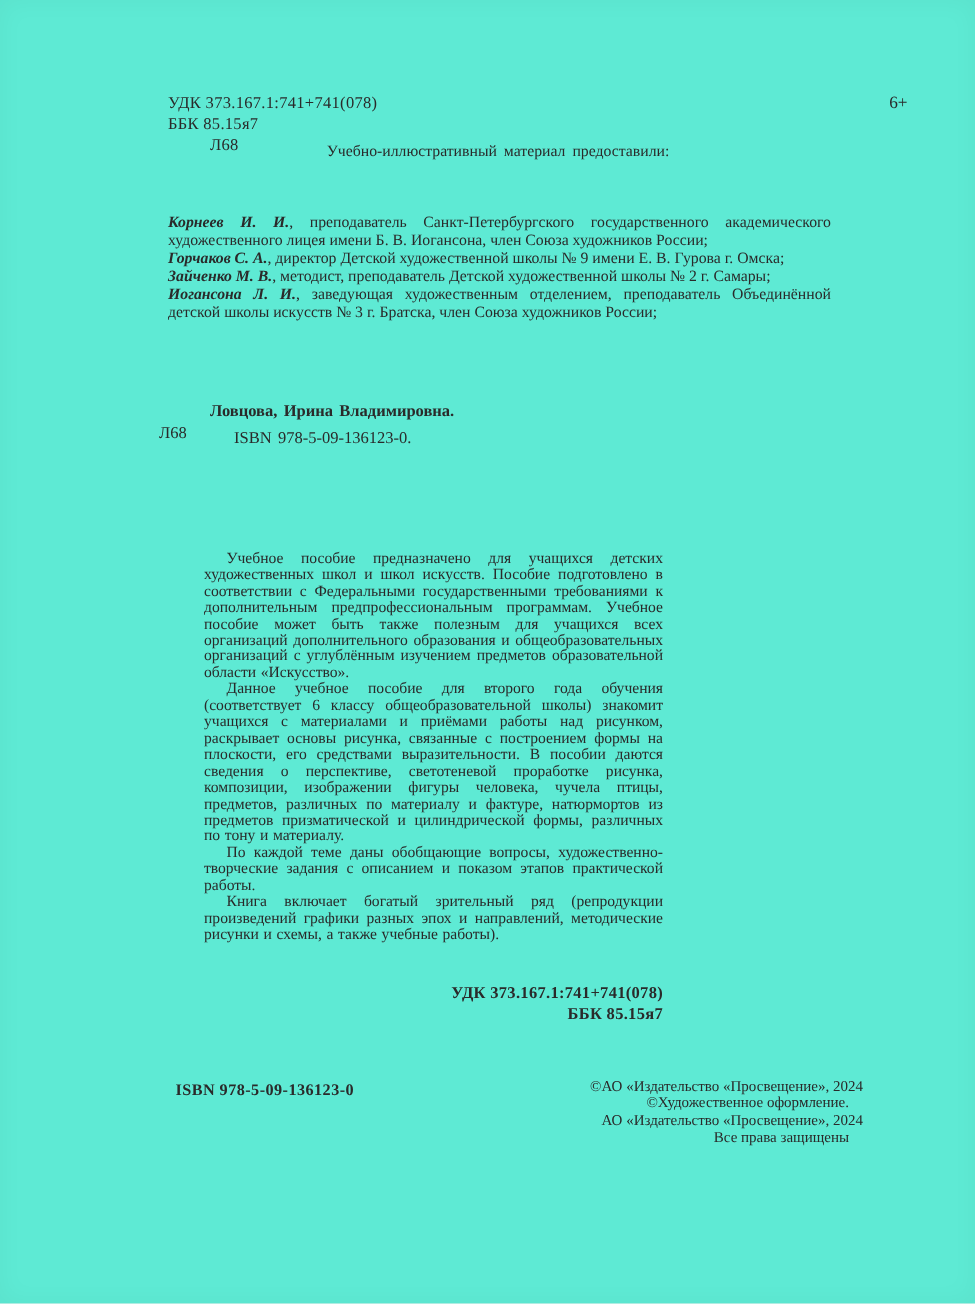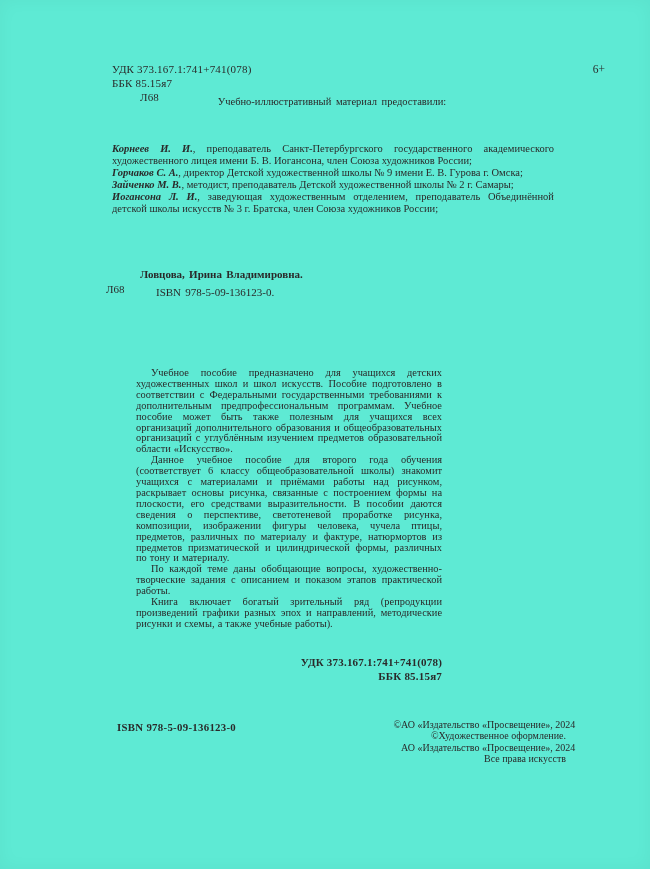--- a/index.html
+++ b/index.html
@@ -160,16 +160,16 @@
     <div>УДК 373.167.1:741+741(078)</div>
     <div>ББК 85.15я7</div>
   </div>
 
   <div class="footer-isbn">ISBN 978-5-09-136123-0</div>
 
   <div class="copyright-block">
     <div class="copyright-line"><span class="copyright-mark">©</span><span>АО «Издательство «Просвещение», 2024</span></div>
     <div class="copyright-line"><span class="copyright-mark">©</span><span>Художественное оформление.</span></div>
     <div class="copyright-line"><span class="copyright-mark"></span><span>АО «Издательство «Просвещение», 2024</span></div>
-    <div class="copyright-line"><span class="copyright-mark"></span><span>Все права искусств</span></div>
+    <div class="copyright-line"><span class="copyright-mark"></span><span>Все права защищены</span></div>
   </div>
 
 </div>
 
 </body></html>

